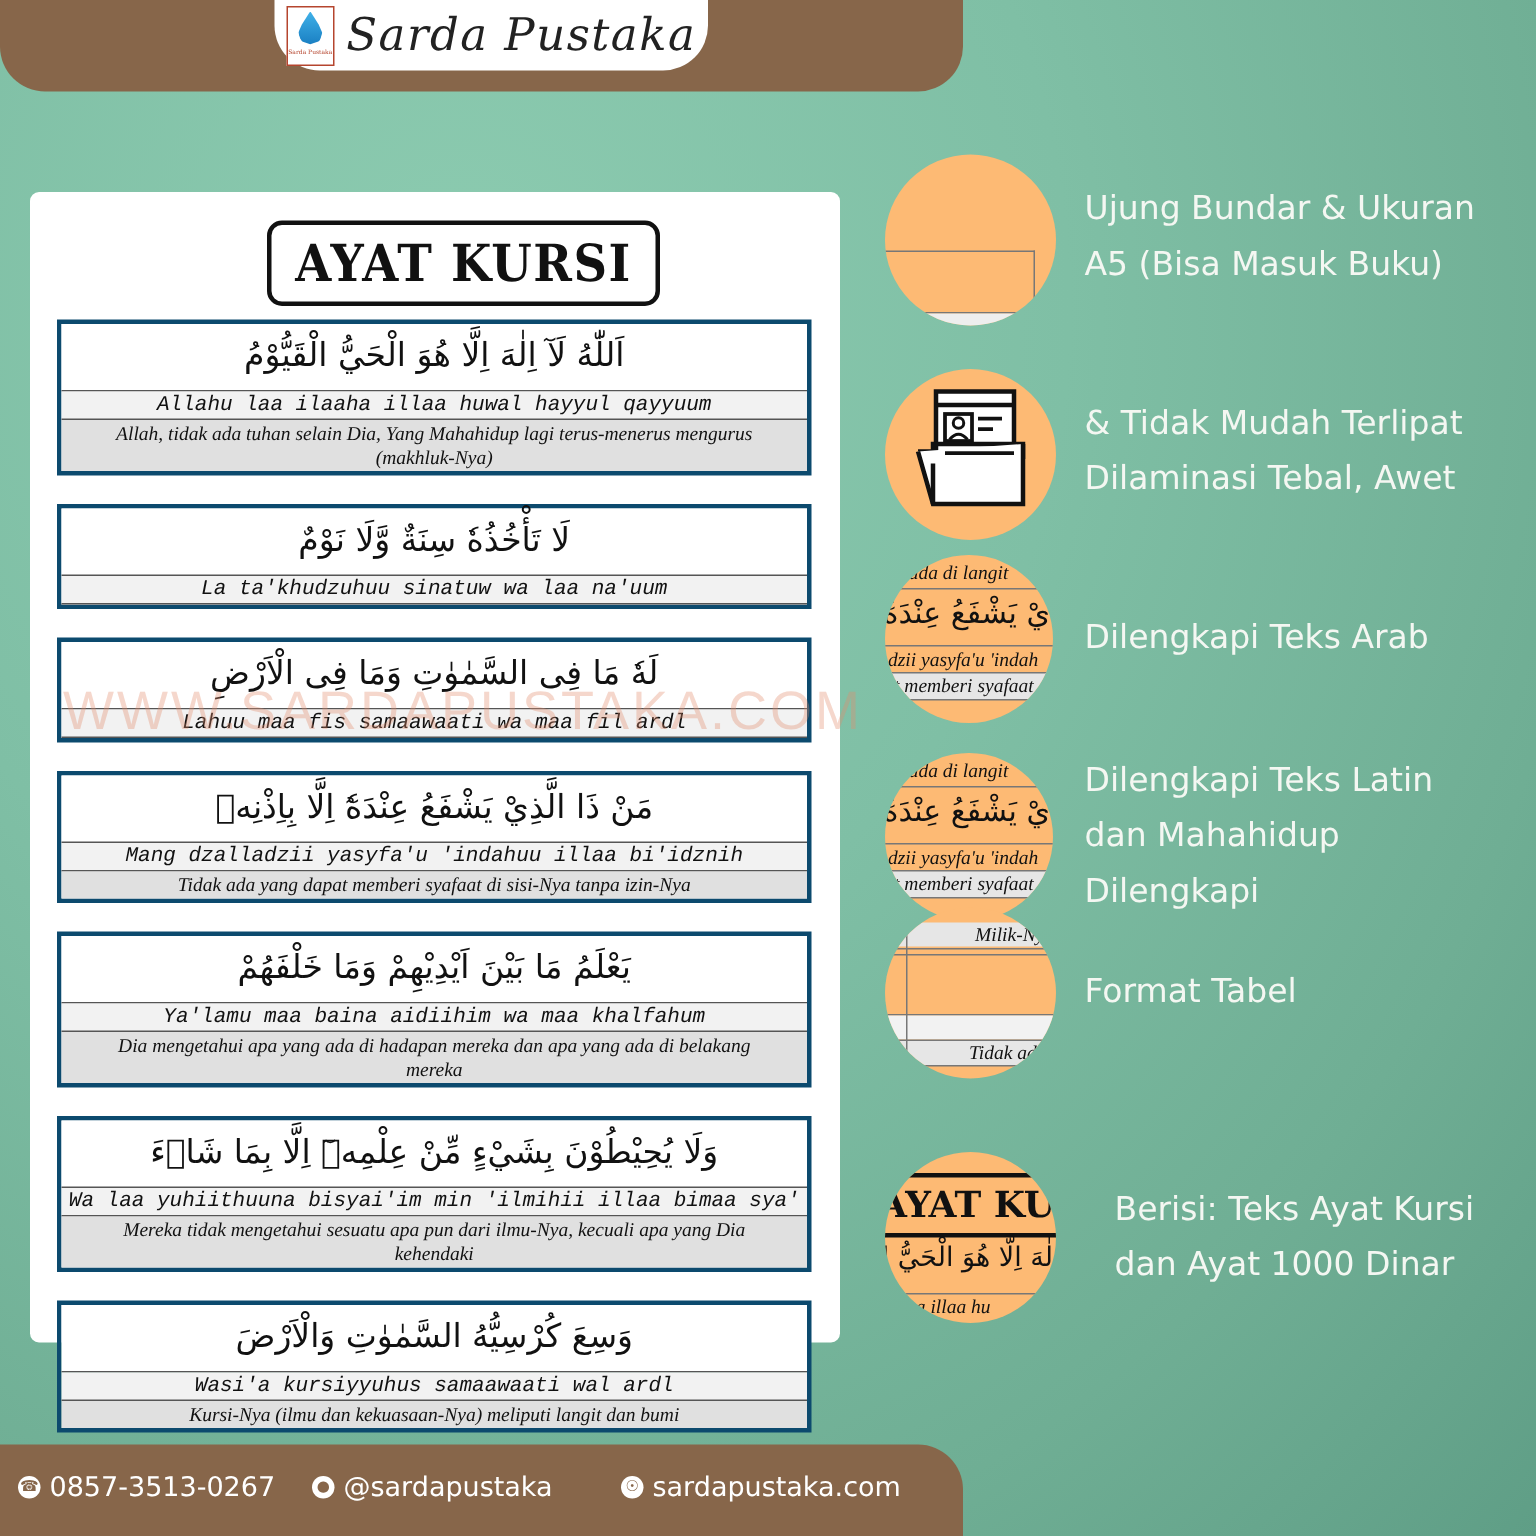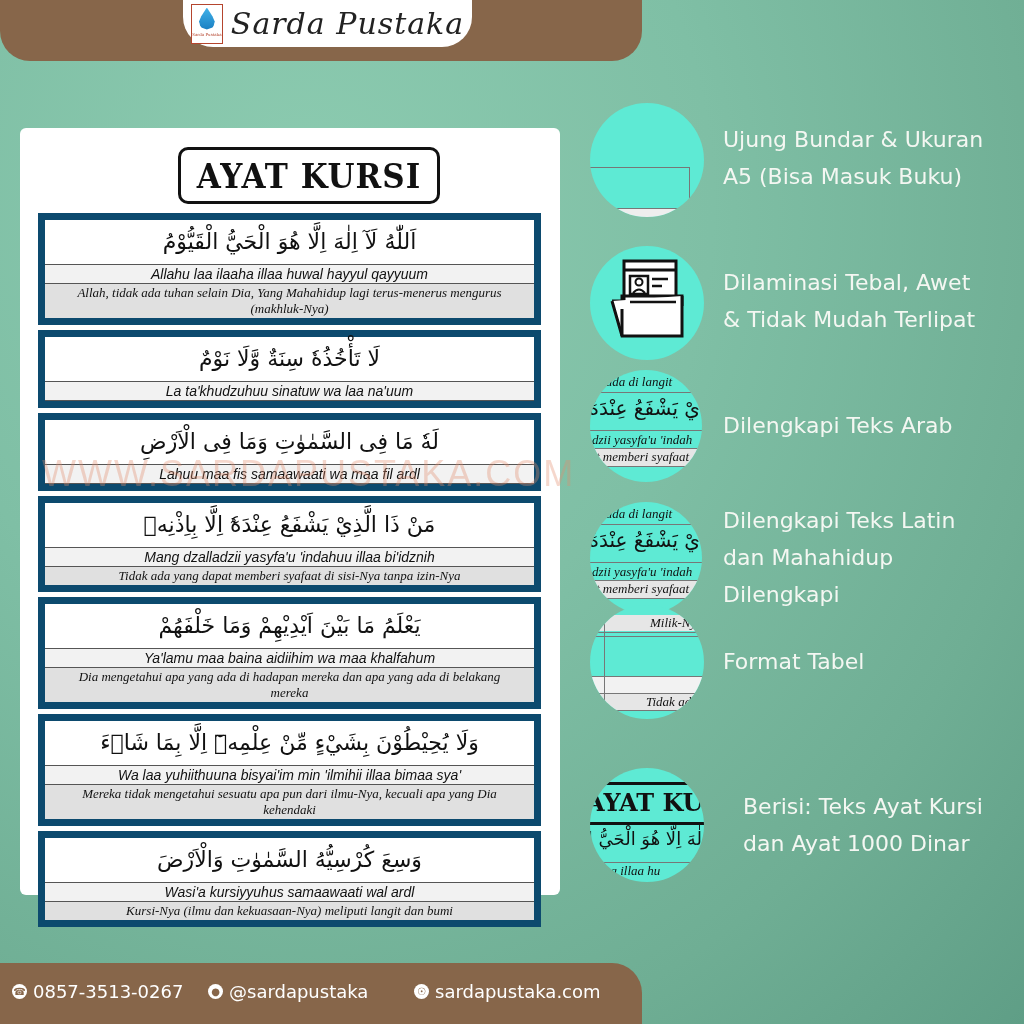--- a/index.html
+++ b/index.html
@@ -41,45 +41,45 @@
       position:absolute; left:158px; top:19px; width:262px; height:57px;
       border:3px solid #111; border-radius:10px; box-sizing:border-box;
       display:flex; align-items:center; justify-content:center;
     }
     .title-text {
       font-family:"DejaVu Serif", serif; font-weight:bold; font-size:31px; color:#111;
       letter-spacing:1px; transform:scaleY(1.1);
     }
     .verses { position:absolute; left:18px; top:85px; width:503px; }
     .verse {
-      border:7px solid #0c4a6e; margin-bottom:5px; box-sizing:border-box;
+      border:3px solid #0c4a6e; margin-bottom:19px; box-sizing:border-box;
     }
     .arabic {
       direction:rtl; text-align:center; font-family:"DejaVu Sans", sans-serif;
       font-size:22px; color:#111; height:44px; line-height:44px; background:#fff;
       border-bottom:1px solid #555;
     }
     .latin {
-      text-align:center; font-family:Liberation Sans, sans-serif; font-style:italic;
+      text-align:center; font-family:Liberation Mono, monospace; font-style:italic;
       font-size:14px; color:#111; background:#f2f2f2; line-height:18px;
       border-bottom:1px solid #555;
     }
     .trans {
       text-align:center; font-family:"Liberation Serif", serif; font-style:italic;
       font-size:13px; color:#111; background:#e0e0e0; line-height:16px; padding:1px 20px;
     }
     .watermark {
       position:absolute; left:22px; top:325px; width:500px; text-align:center;
       font-family:"Liberation Sans", sans-serif; font-size:36px; letter-spacing:2px;
       color:rgba(226,140,110,0.35); pointer-events:none; white-space:nowrap;
     }
     .features { position:absolute; left:590px; top:100px; width:430px; }
     .feature { position:absolute; left:0; display:flex; align-items:center; }
     .thumb {
-      width:114px; height:114px; border-radius:50%; background:#5eead4; overflow:hidden;
+      width:114px; height:114px; border-radius:50%; background:#fdba74; overflow:hidden;
       position:relative; flex-shrink:0;text-decoration:underline;
     }
     .feat-text {
       position:absolute; left:133px; color:#f4f7f2; font-family:"DejaVu Sans", sans-serif;
       font-size:22px; line-height:37px; font-weight:normal; white-space:nowrap;
     }
     .mini-line { position:absolute; left:0; right:0; height:1px; background:#777; }
     .mini-gray { position:absolute; left:0; right:0; background:#e6e6e6; }
     .mini-ital {
       position:absolute; font-family:"Liberation Serif", serif; font-style:italic;
@@ -182,22 +182,22 @@
         <path d="M43 47 Q49 40 55 47" fill="none" stroke="#111" stroke-width="2"></path>
         <line x1="62" y1="33" x2="78" y2="33" stroke="#111" stroke-width="2.5"></line>
         <line x1="62" y1="40" x2="72" y2="40" stroke="#111" stroke-width="2.5"></line>
         <path d="M22 55 L32 55 L32 50 L92 50 L92 60" fill="none" stroke="#111" stroke-width="3"></path>
         <path d="M22 55 L32 90 L92 90 L92 50" fill="#fff" stroke="#111" stroke-width="3"></path>
         <line x1="40" y1="56" x2="86" y2="56" stroke="#111" stroke-width="2.5"></line>
         <line x1="32" y1="63" x2="32" y2="90" stroke="#111" stroke-width="3"></line>
       </svg>
     </div>
     <div class="feat-text" style="top:18px;">
+      <div>&amp; Tidak Mudah Terlipat</div>
       <div>Dilaminasi Tebal, Awet</div>
-      <div>&amp; Tidak Mudah Terlipat</div>
     </div>
   </div>
 
   <div class="feature" style="top:270px;">
     <div class="thumb" style="width:112px;height:112px;">
       <div class="mini-ital" style="left:6px;top:4px;">g ada di langit</div>
       <div class="mini-line" style="top:22px;"></div>
       <div class="mini-ar" style="right:2px;top:26px;">يْ يَشْفَعُ عِنْدَهٗٓ اِلَّا</div>
       <div class="mini-line" style="top:60px;"></div>
       <div class="mini-ital" style="left:2px;top:62px;">dzii yasyfa'u 'indah</div>

